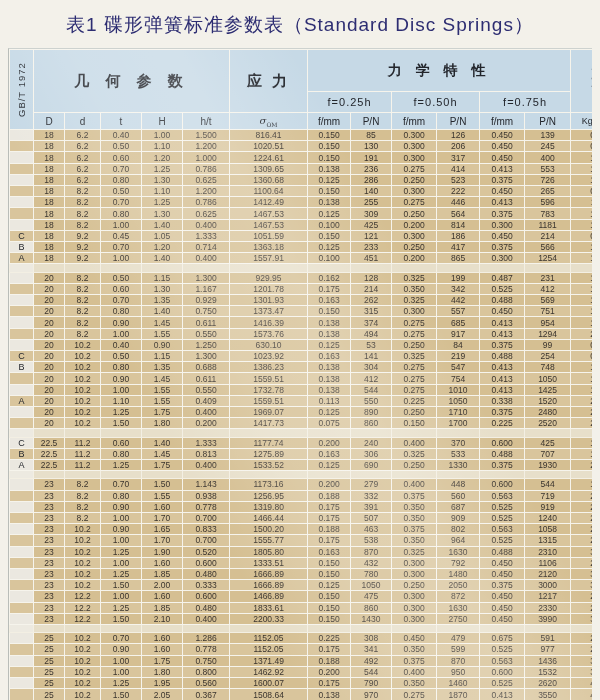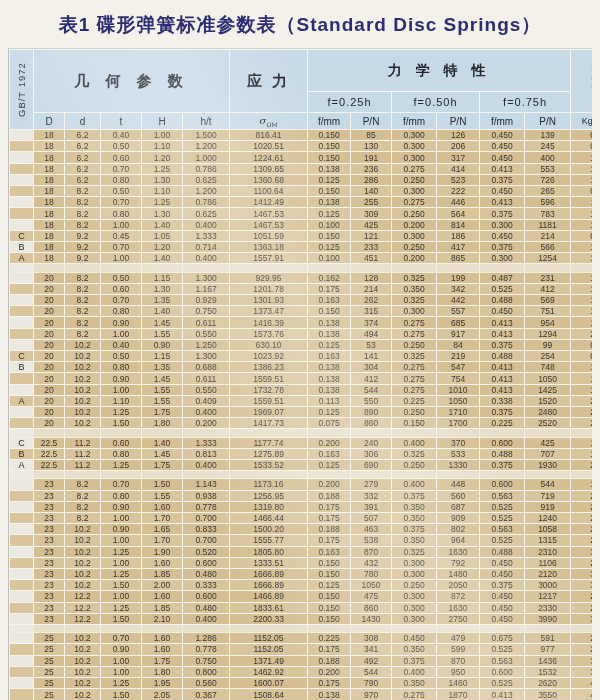--- a/index.html
+++ b/index.html
@@ -5,21 +5,21 @@
   * { margin:0; padding:0; box-sizing:border-box; }
   html,body { width:600px; height:700px; overflow:hidden; }
   body {
     background:#f3f1ea;
     font-family:"Liberation Sans", sans-serif;
     position:relative;
   }
   .page-title {
     position:absolute; top:12px; left:0; width:100%;
     text-align:center;
-    font-size:19px; font-weight:bold;
+    font-size:19px; font-weight:normal;
     color:#2d2d72;
     letter-spacing:1px;
   }
   .table-wrap {
     position:absolute; left:8px; right:8px; top:48px; bottom:0;
     border-left:1px solid #b9bdb9; border-top:1px solid #cdd2cf;
     overflow:hidden;
   }
   table {
     width:100%; height:652px;

